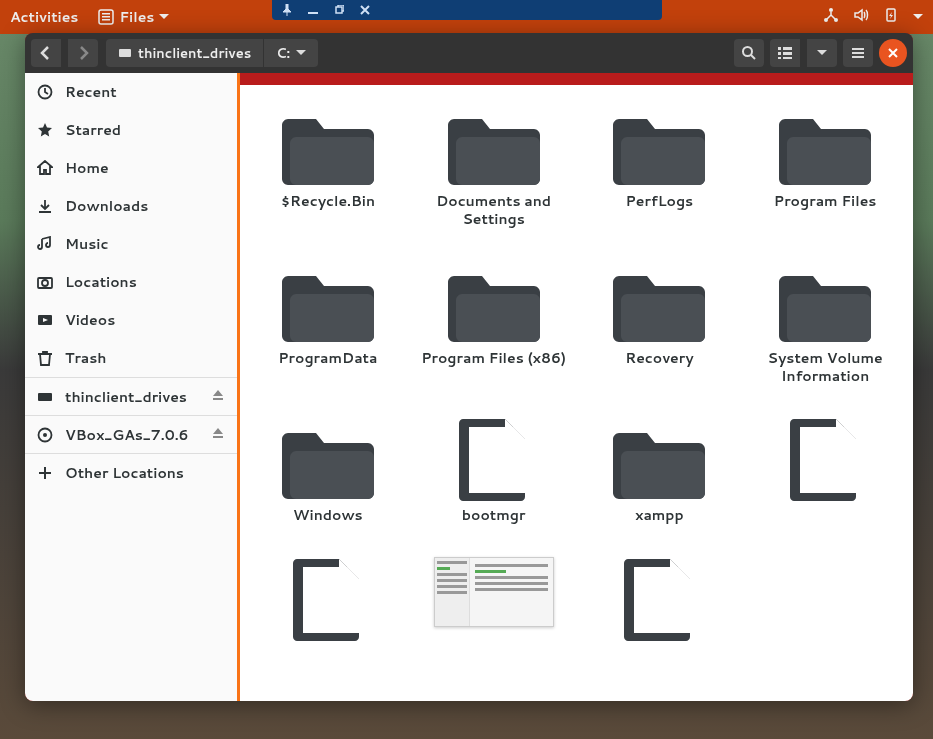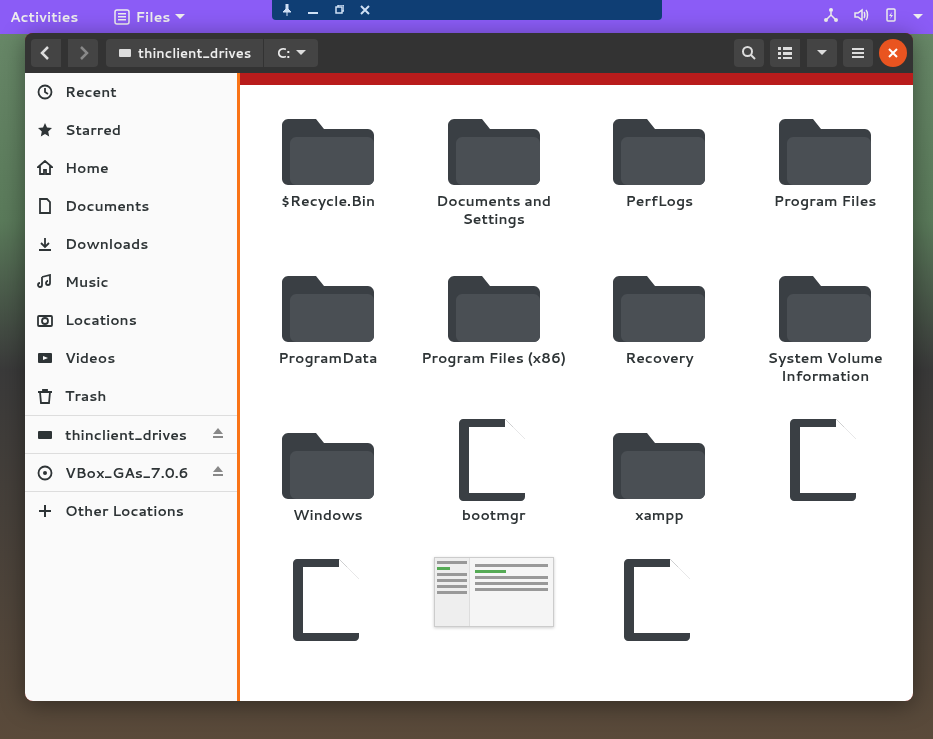--- a/index.html
+++ b/index.html
@@ -5,23 +5,23 @@
 * { box-sizing: border-box; margin: 0; padding: 0; }
 body {
   width: 933px; height: 739px;
   font-family: Cantarell, "DejaVu Sans", sans-serif;
   font-size: 14px;
   background: linear-gradient(#6a8a6a 0%, #5a7a5a 30%, #3a3a3a 50%, #5a4a3a 100%);
   overflow: hidden;
   position: relative;
 }
 .topbar {
-  height: 34px; background: #8b5cf6; color: #eee;
+  height: 34px; background: #c2410c; color: #eee;
   display: flex; align-items: center; padding: 0 10px;
-  font-weight: bold; font-size: 14px; gap: 16px;
+  font-weight: bold; font-size: 14px;
 }
 .topbar .spacer { flex: 1; }
 .topbar .item { margin-right: 20px; display: flex; align-items: center; gap: 5px; }
 .topbar .right-icons { display: flex; gap: 14px; align-items: center; }
 .topbar svg { fill: #eee; }
 
 .rdp-bar {
   position: absolute; top: 0; left: 50%; transform: translateX(-50%);
   width: 390px; height: 20px; background: #0f3e74;
   border-radius: 0 0 4px 4px; color: #cfe0f5; font-size: 11px;
@@ -250,26 +250,20 @@
           <span>Starred</span>
         </div>
       <div class="sidebar-item">
           <svg width="16" height="16">
             <path d="M8 1L1 7h2v7h4V10h2v4h4V7h2z" fill="none" stroke="#2e3436" stroke-width="1.8"></path>
           </svg>
           <span>Home</span>
         </div>
       <div class="sidebar-item">
           <svg width="16" height="16">
-            <path d="M3 1h7l3 3v11H3z" fill="none" stroke="#2e3436" stroke-width="1.8"></path>
-          </svg>
-          <span>Documents</span>
-        </div>
-      <div class="sidebar-item">
-          <svg width="16" height="16">
             <path d="M8 2v8M4 7l4 4 4-4M2 14h12" stroke="#2e3436" stroke-width="1.8" fill="none"></path>
           </svg>
           <span>Downloads</span>
         </div>
       <div class="sidebar-item">
           <svg width="16" height="16">
             <path d="M5 3v8a2 2 0 11-2-2M5 3l8-2v8a2 2 0 11-2-2" fill="none" stroke="#2e3436" stroke-width="1.8"></path>
           </svg>
           <span>Music</span>
         </div>

